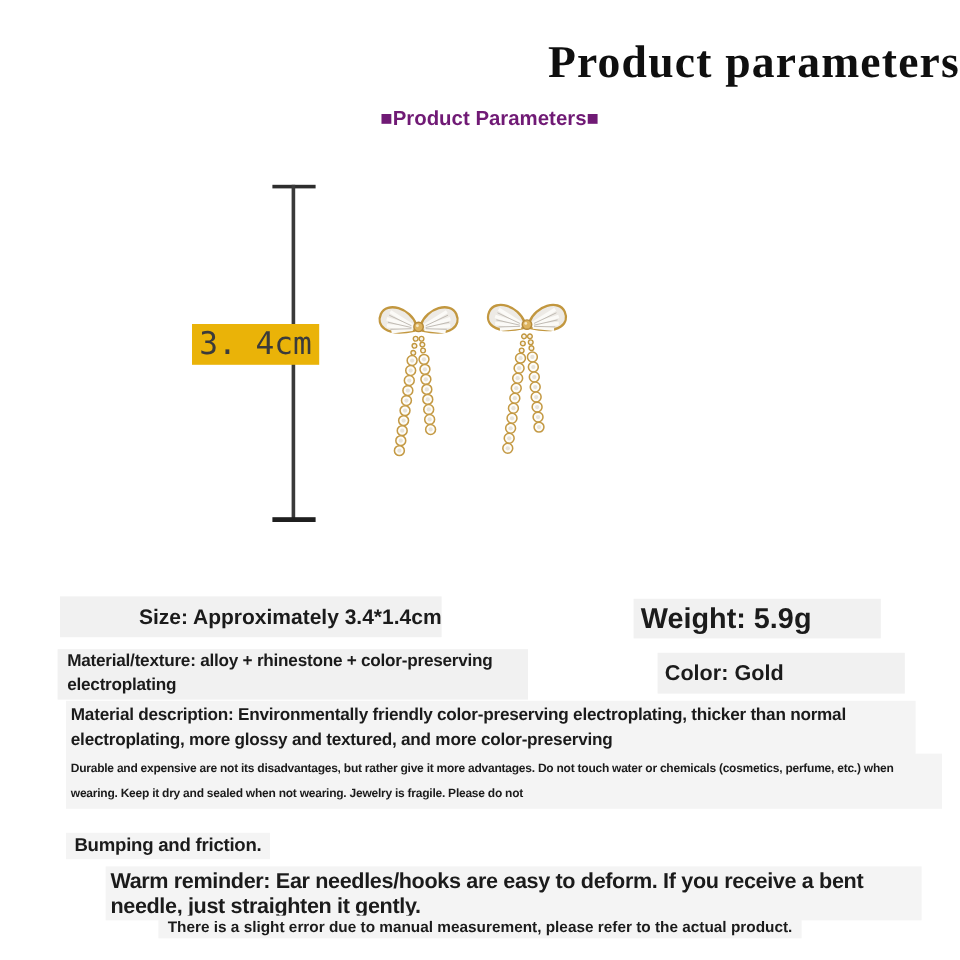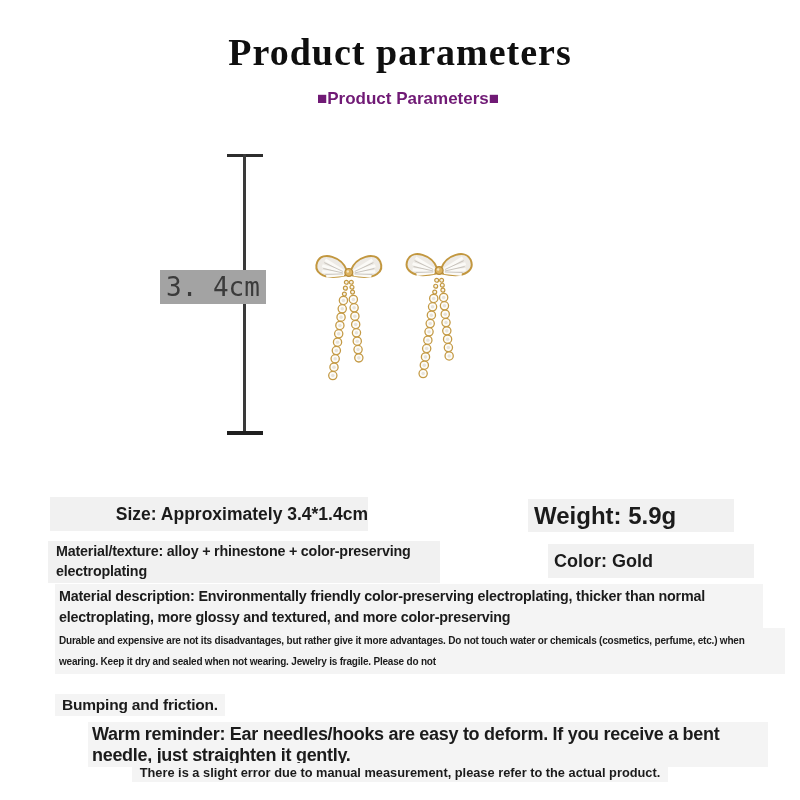--- a/index.html
+++ b/index.html
@@ -2,35 +2,35 @@
 <html><head>
 <meta charset="utf-8">
 <style>
   html,body{margin:0;padding:0;}
   body{
     width:800px;height:800px;background:#ffffff;position:relative;
     font-family:"Liberation Sans",sans-serif;color:#1b1b1b;overflow:hidden;
   }
   .abs{position:absolute;}
   .title{
-    top:30px;left:0;right:0;text-align:center;
+    top:30px;left:0;right:0;text-align:right;
     font-family:"Liberation Serif","DejaVu Serif",serif;
     font-weight:700;font-size:38px;letter-spacing:1px;color:#0f0f0f;
   }
   .subtitle{
     top:89px;left:0;right:0;text-align:center;
     font-weight:700;font-size:17px;color:#701a75;padding-left:16px;
   }
   
   .dim{left:227px;top:154px;width:36px;height:281px;}
   .dim .cap-top{position:absolute;top:0;left:0;width:36px;height:3px;background:#2d2d2d;}
   .dim .vline{position:absolute;top:0;left:16px;width:3px;height:281px;background:#3a3a3a;}
   .dim .cap-bot{position:absolute;bottom:0;left:0;width:36px;height:4px;background:#1f1f1f;}
   .measure-label{
-    left:160px;top:270px;background:#a3a3a3;padding:2px 6px;
+    left:160px;top:270px;background:#eab308;padding:2px 6px;
     font-family:"DejaVu Sans Mono",monospace;font-size:26px;color:#3b3b3b;
   }
   .earrings{left:298px;top:243px;width:190px;height:162px;}
   
   .specbox{background:#f1f1f1;font-weight:700;}
   .size-box{left:50px;top:497px;width:312px;height:34px;font-size:17.5px;line-height:34px;padding-left:6px;text-align:right;}
   .weight-box{left:528px;top:499px;width:200px;height:33px;font-size:24px;line-height:33px;padding-left:6px;}
   .material-box{left:48px;top:541px;width:384px;height:41px;font-size:14.3px;line-height:19.5px;padding:1px 0 0 8px;letter-spacing:-0.2px;}
   .color-box{left:548px;top:544px;width:200px;height:34px;font-size:18px;line-height:34px;padding-left:6px;}
   

